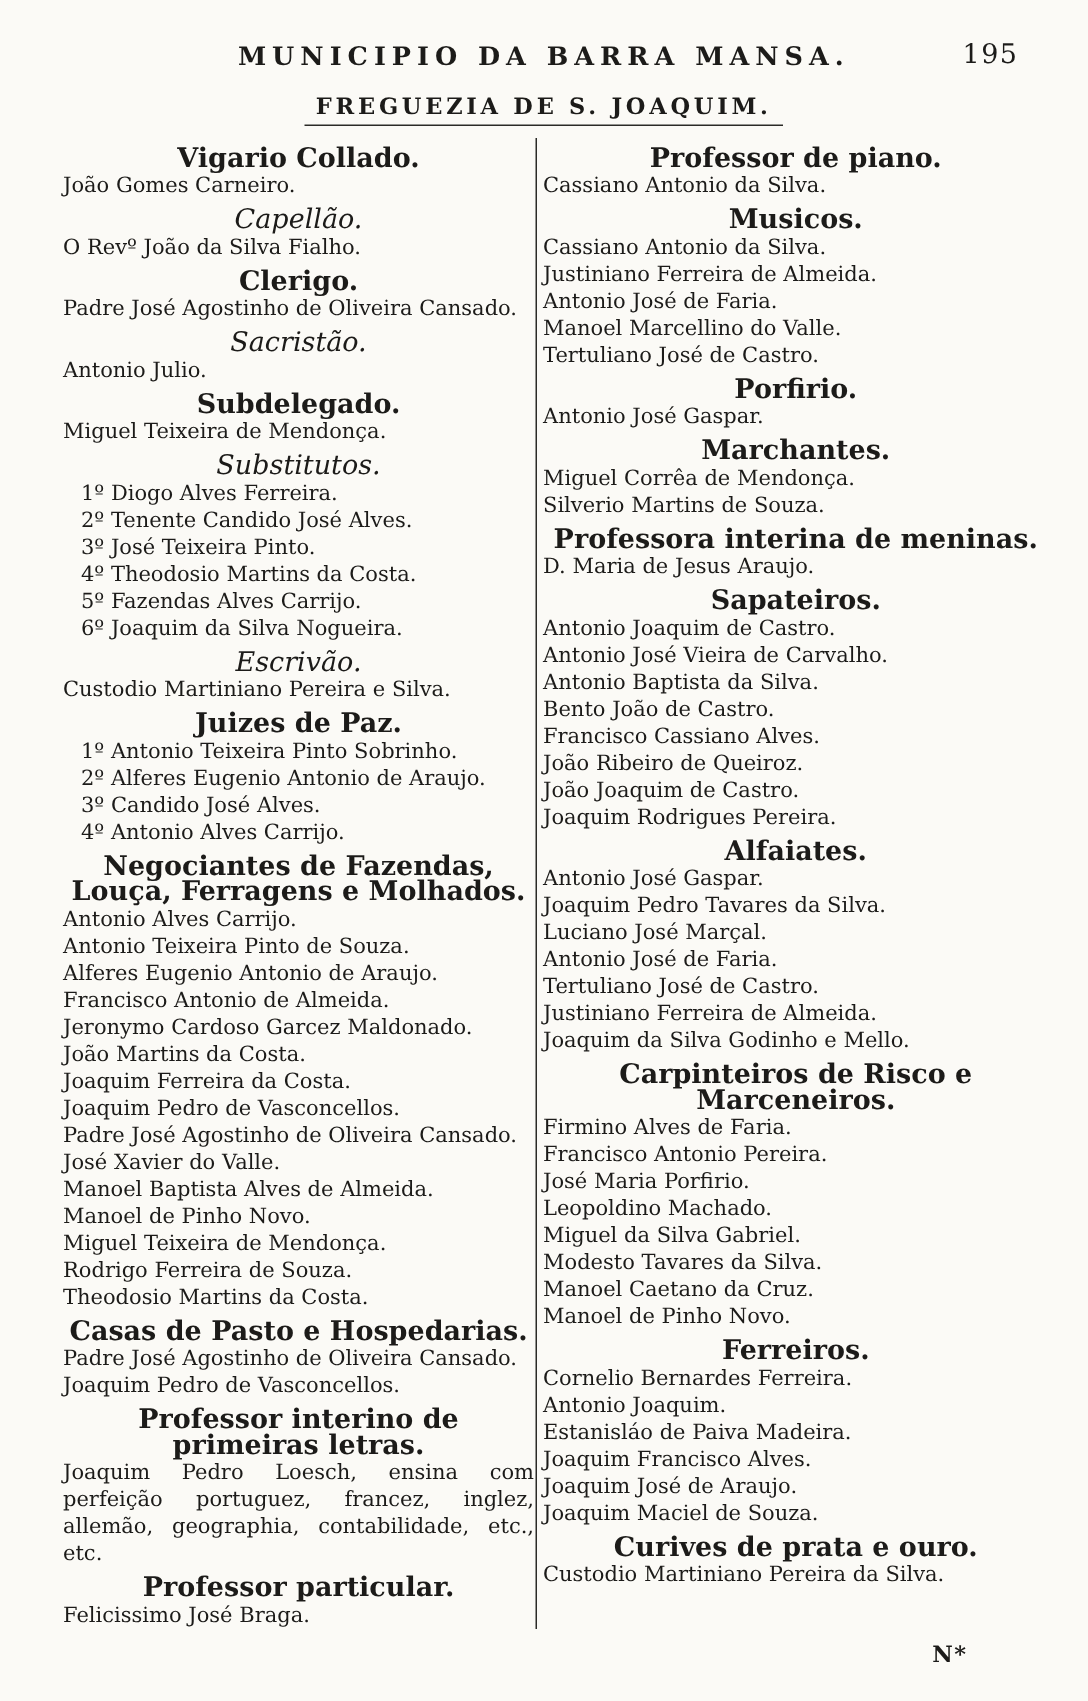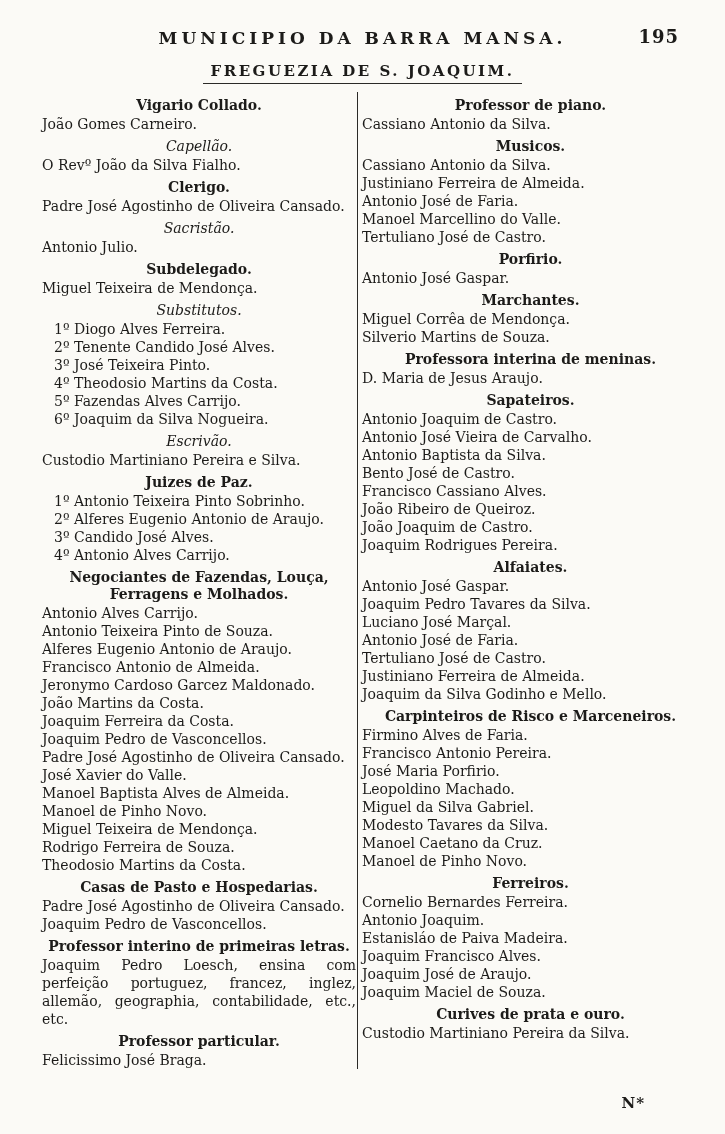--- a/index.html
+++ b/index.html
@@ -11,36 +11,36 @@
     overflow: hidden;
   }
   .page { position: relative; width: 725px; height: 1134px; }
 
   .header { position: relative; padding-top: 28px; text-align: center; }
   .header-title {
     font-weight: bold; font-size: 17px; letter-spacing: 4px;
   }
   .page-number {
     position: absolute; top: 26px; right: 46px;
-    font-weight: bold; font-size: 18px; letter-spacing: 1px;
+    font-weight: normal; font-size: 18px; letter-spacing: 1px;
   }
   .subtitle-wrap { text-align: center; margin-top: 13px; }
   .subtitle {
     display: inline-block;
     font-weight: bold; font-size: 15px; letter-spacing: 2.5px;
     border-bottom: 1px solid #2b2a27;
     padding: 0 8px 3px 8px;
   }
 
   .columns { display: flex; margin-top: 8px; }
   .col-left  { width: 314px; padding-left: 42px; padding-right: 1px; }
   .col-right { flex: 1; border-left: 1px solid #2b2a27; padding-left: 4px; padding-right: 26px; }
 
   .sec-heading {
-    text-align: center; font-size: 14px; line-height: 17px;
+    text-align: center; font-size: 18px; line-height: 17px;
     margin-top: 5px; margin-bottom: 1px;
   }
   .sec-heading.bold   { font-weight: bold; }
   .sec-heading.italic { font-style: italic; }
 
   .entry { font-size: 14px; line-height: 18px; }
   .entry.numbered { padding-left: 12px; }
   .entry.justify  { text-align: justify; }
 
   .footer-mark {
@@ -125,21 +125,21 @@
         <div class="entry">Antonio José Gaspar.</div>
         <div class="sec-heading bold">Marchantes.</div>
         <div class="entry">Miguel Corrêa de Mendonça.</div>
         <div class="entry">Silverio Martins de Souza.</div>
         <div class="sec-heading bold">Professora interina de meninas.</div>
         <div class="entry">D. Maria de Jesus Araujo.</div>
         <div class="sec-heading bold">Sapateiros.</div>
         <div class="entry">Antonio Joaquim de Castro.</div>
         <div class="entry">Antonio José Vieira de Carvalho.</div>
         <div class="entry">Antonio Baptista da Silva.</div>
-        <div class="entry">Bento José de Castro.</div>
+        <div class="entry">Bento João de Castro.</div>
         <div class="entry">Francisco Cassiano Alves.</div>
         <div class="entry">João Ribeiro de Queiroz.</div>
         <div class="entry">João Joaquim de Castro.</div>
         <div class="entry">Joaquim Rodrigues Pereira.</div>
         <div class="sec-heading bold">Alfaiates.</div>
         <div class="entry">Antonio José Gaspar.</div>
         <div class="entry">Joaquim Pedro Tavares da Silva.</div>
         <div class="entry">Luciano José Marçal.</div>
         <div class="entry">Antonio José de Faria.</div>
         <div class="entry">Tertuliano José de Castro.</div>

